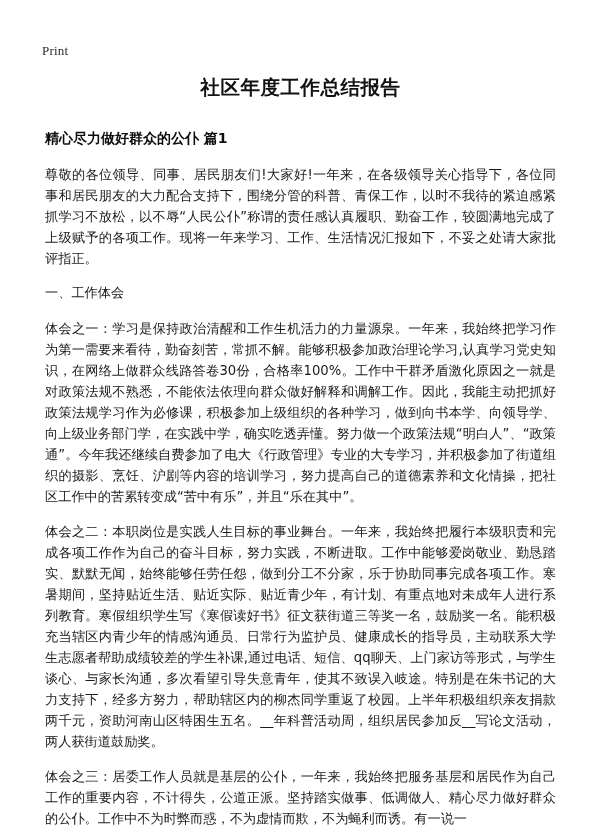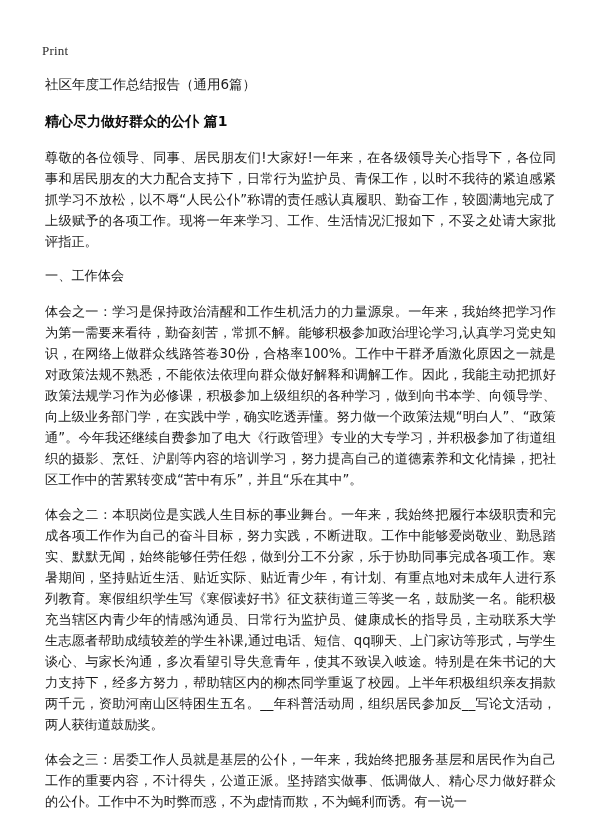--- a/index.html
+++ b/index.html
@@ -105,27 +105,27 @@
 <body>
 
 <div class="page">
 
   <div class="print-bar">
     <span class="print-label">Print</span>
   </div>
 
   <div class="doc">
 
+    <h1 class="doc-title">社区年度工作总结报告</h1>
 
-    <p class="doc-subtitle">社区年度工作总结报告（通用6篇）</p>
 
     <h2 class="doc-heading">精心尽力做好群众的公仆 篇1</h2>
 
     <div id="blocks-container">
-        <p class="para">尊敬的各位领导、同事、居民朋友们!大家好!一年来，在各级领导关心指导下，各位同事和居民朋友的大力配合支持下，日常行为监护员、青保工作，以时不我待的紧迫感紧抓学习不放松，以不辱“人民公仆”称谓的责任感认真履职、勤奋工作，较圆满地完成了上级赋予的各项工作。现将一年来学习、工作、生活情况汇报如下，不妥之处请大家批评指正。</p>
+        <p class="para">尊敬的各位领导、同事、居民朋友们!大家好!一年来，在各级领导关心指导下，各位同事和居民朋友的大力配合支持下，围绕分管的科普、青保工作，以时不我待的紧迫感紧抓学习不放松，以不辱“人民公仆”称谓的责任感认真履职、勤奋工作，较圆满地完成了上级赋予的各项工作。现将一年来学习、工作、生活情况汇报如下，不妥之处请大家批评指正。</p>
         <p class="section-heading">一、工作体会</p>
         <p class="para">体会之一：学习是保持政治清醒和工作生机活力的力量源泉。一年来，我始终把学习作为第一需要来看待，勤奋刻苦，常抓不解。能够积极参加政治理论学习,认真学习党史知识，在网络上做群众线路答卷30份，合格率100%。工作中干群矛盾激化原因之一就是对政策法规不熟悉，不能依法依理向群众做好解释和调解工作。因此，我能主动把抓好政策法规学习作为必修课，积极参加上级组织的各种学习，做到向书本学、向领导学、向上级业务部门学，在实践中学，确实吃透弄懂。努力做一个政策法规“明白人”、“政策通”。今年我还继续自费参加了电大《行政管理》专业的大专学习，并积极参加了街道组织的摄影、烹饪、沪剧等内容的培训学习，努力提高自己的道德素养和文化情操，把社区工作中的苦累转变成“苦中有乐”，并且“乐在其中”。</p>
         <p class="para">体会之二：本职岗位是实践人生目标的事业舞台。一年来，我始终把履行本级职责和完成各项工作作为自己的奋斗目标，努力实践，不断进取。工作中能够爱岗敬业、勤恳踏实、默默无闻，始终能够任劳任怨，做到分工不分家，乐于协助同事完成各项工作。寒暑期间，坚持贴近生活、贴近实际、贴近青少年，有计划、有重点地对未成年人进行系列教育。寒假组织学生写《寒假读好书》征文获街道三等奖一名，鼓励奖一名。能积极充当辖区内青少年的情感沟通员、日常行为监护员、健康成长的指导员，主动联系大学生志愿者帮助成绩较差的学生补课,通过电话、短信、qq聊天、上门家访等形式，与学生谈心、与家长沟通，多次看望引导失意青年，使其不致误入岐途。特别是在朱书记的大力支持下，经多方努力，帮助辖区内的柳杰同学重返了校园。上半年积极组织亲友捐款两千元，资助河南山区特困生五名。__年科普活动周，组织居民参加反__写论文活动，两人获街道鼓励奖。</p>
         <p class="para">体会之三：居委工作人员就是基层的公仆，一年来，我始终把服务基层和居民作为自己工作的重要内容，不计得失，公道正派。坚持踏实做事、低调做人、精心尽力做好群众的公仆。工作中不为时弊而惑，不为虚情而欺，不为蝇利而诱。有一说一</p>
       </div>
 
   </div>
 
 </div>
 

